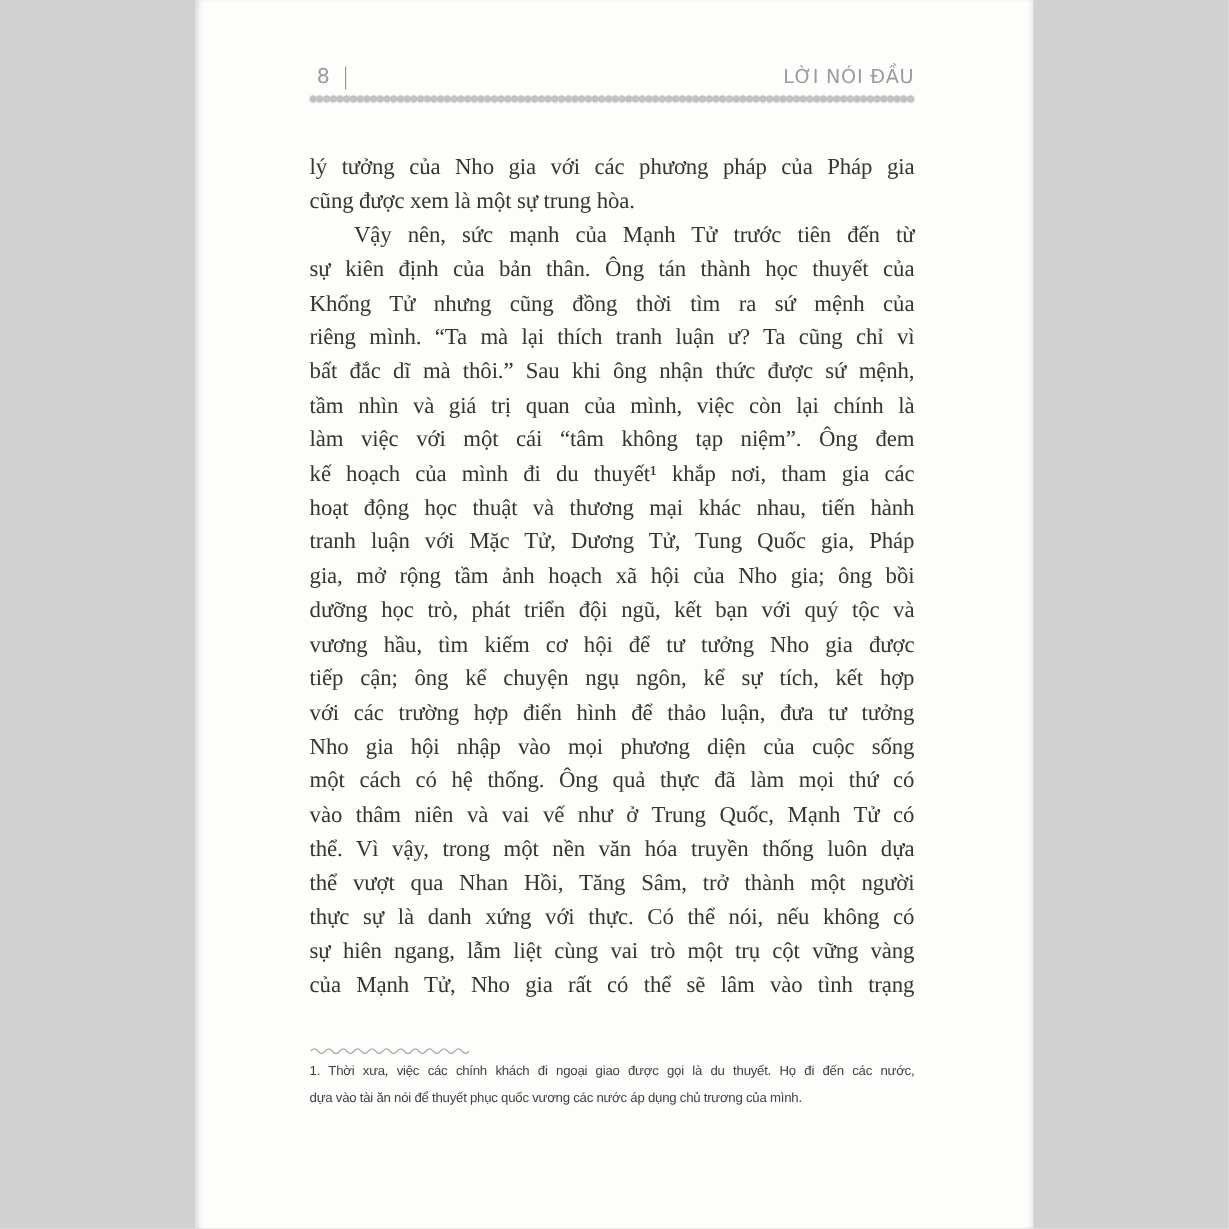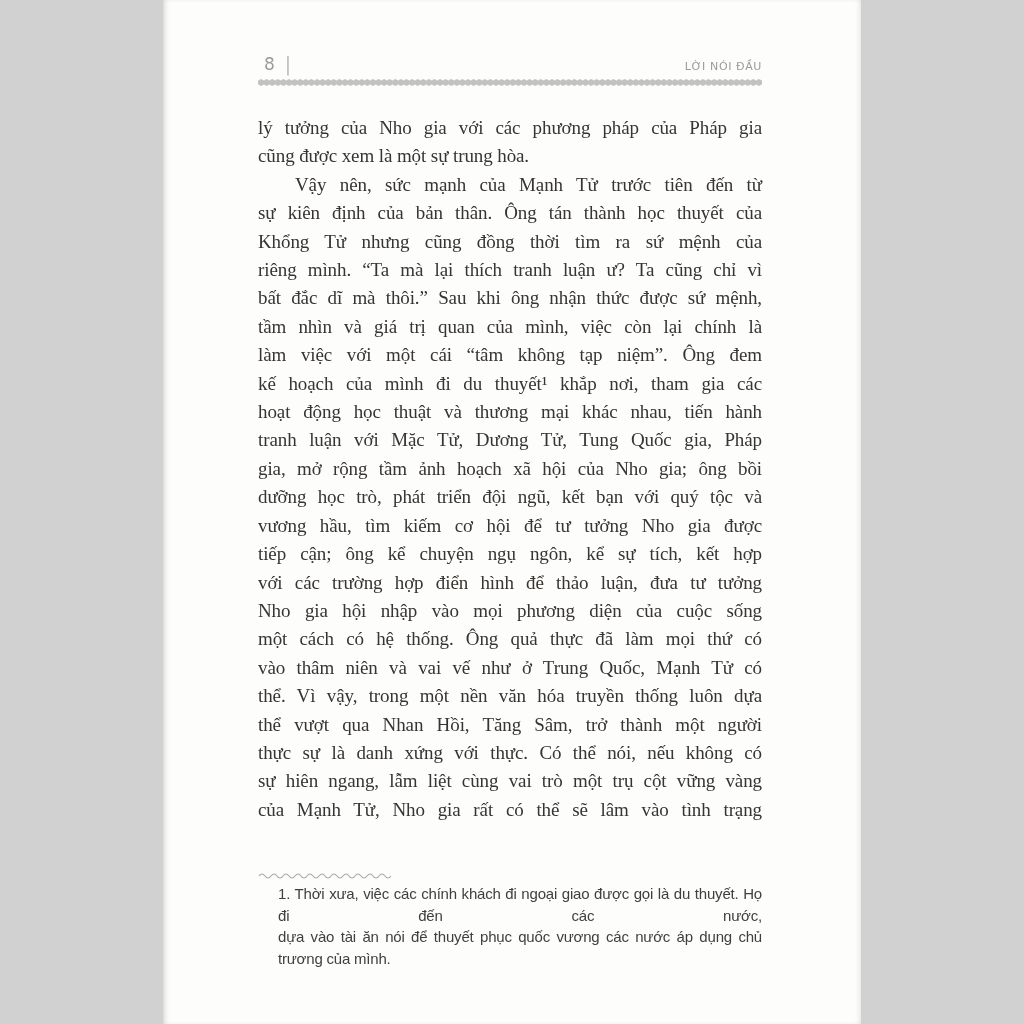--- a/index.html
+++ b/index.html
@@ -17,38 +17,38 @@
     box-shadow:inset 5px 0 7px -5px rgba(0,0,0,.25), inset -4px 0 6px -4px rgba(0,0,0,.15);
   }
   .content{position:absolute;left:95px;top:0;width:504px;}
   
   .hdr{position:absolute;left:0;top:46px;width:504px;height:28px;
        display:flex;justify-content:space-between;align-items:flex-end;
        font-family:"DejaVu Sans","Liberation Sans",sans-serif;color:var(--header-text);}
   .pgnum{font-size:17px;line-height:1;padding-left:6px;}
   .pgbar{display:inline-block;margin-left:10px;font-size:19px;color:#8d8d8d;
          position:relative;top:1px;font-weight:300;}
-  .runtitle{font-size:11px;letter-spacing:.6px;line-height:1;padding-bottom:2px;}
+  .runtitle{font-size:16px;letter-spacing:.6px;line-height:1;padding-bottom:2px;}
   .bead{position:absolute;left:0;top:79px;width:504px;height:7px;
         background-image:radial-gradient(circle at 3px 3.5px,var(--bead-divider) 2.9px,rgba(0,0,0,0) 3.5px);
         background-size:5.6px 7px;background-repeat:repeat-x;}
   
-  .bodytext{position:absolute;left:0;top:114px;width:504px;color:var(--body-text);}
+  .bodytext{position:absolute;left:0;top:126px;width:504px;color:var(--body-text);}
   .bline{font-size:19px;line-height:28.4px;text-align:justify;text-align-last:justify;
          letter-spacing:-.1px;white-space:normal;}
   .bline.endline{text-align-last:left;}
   .bline.indent{padding-left:37px;}
   .paragraph + .paragraph{}
   
   .footblock{position:absolute;left:0;top:871px;width:504px;}
   .wavy{display:block;margin-bottom:4px;}
   .fnote{font-family:"Liberation Sans","DejaVu Sans",sans-serif;
          color:var(--footnote-text);}
-  .fline{font-size:15px;line-height:21.5px;text-align:justify;
-         text-align-last:justify;letter-spacing:-.2px;margin-left:20px;}
+  .fline{font-size:11px;line-height:21.5px;text-align:justify;
+         text-align-last:justify;letter-spacing:-.2px;}
   .fline.endline{text-align-last:left;}
 </style>
 </head>
 <body>
 
 <div class="page">
   <div class="content">
 
     <div class="hdr">
       <div>

